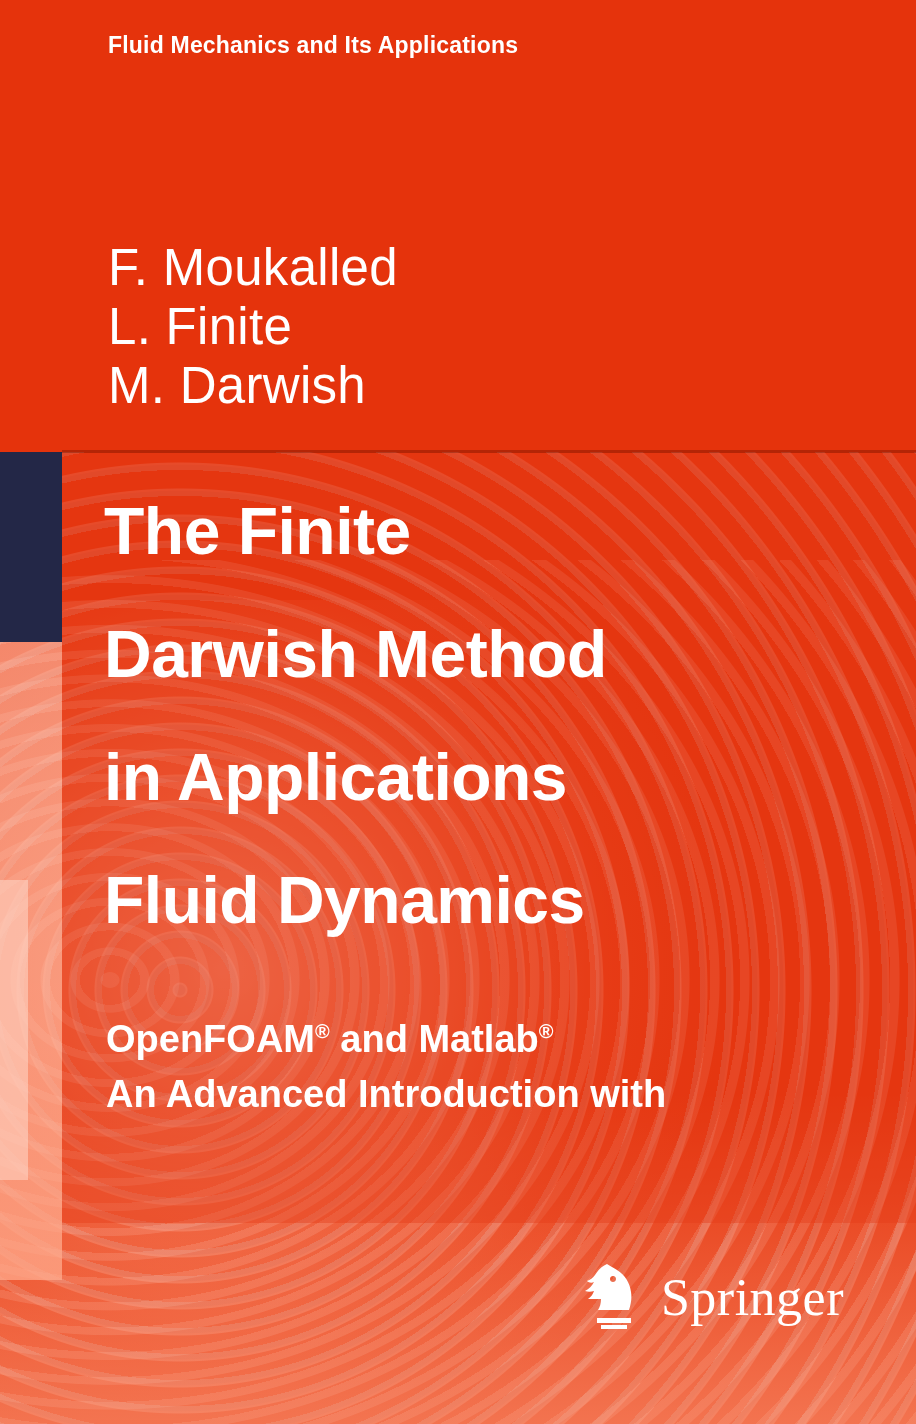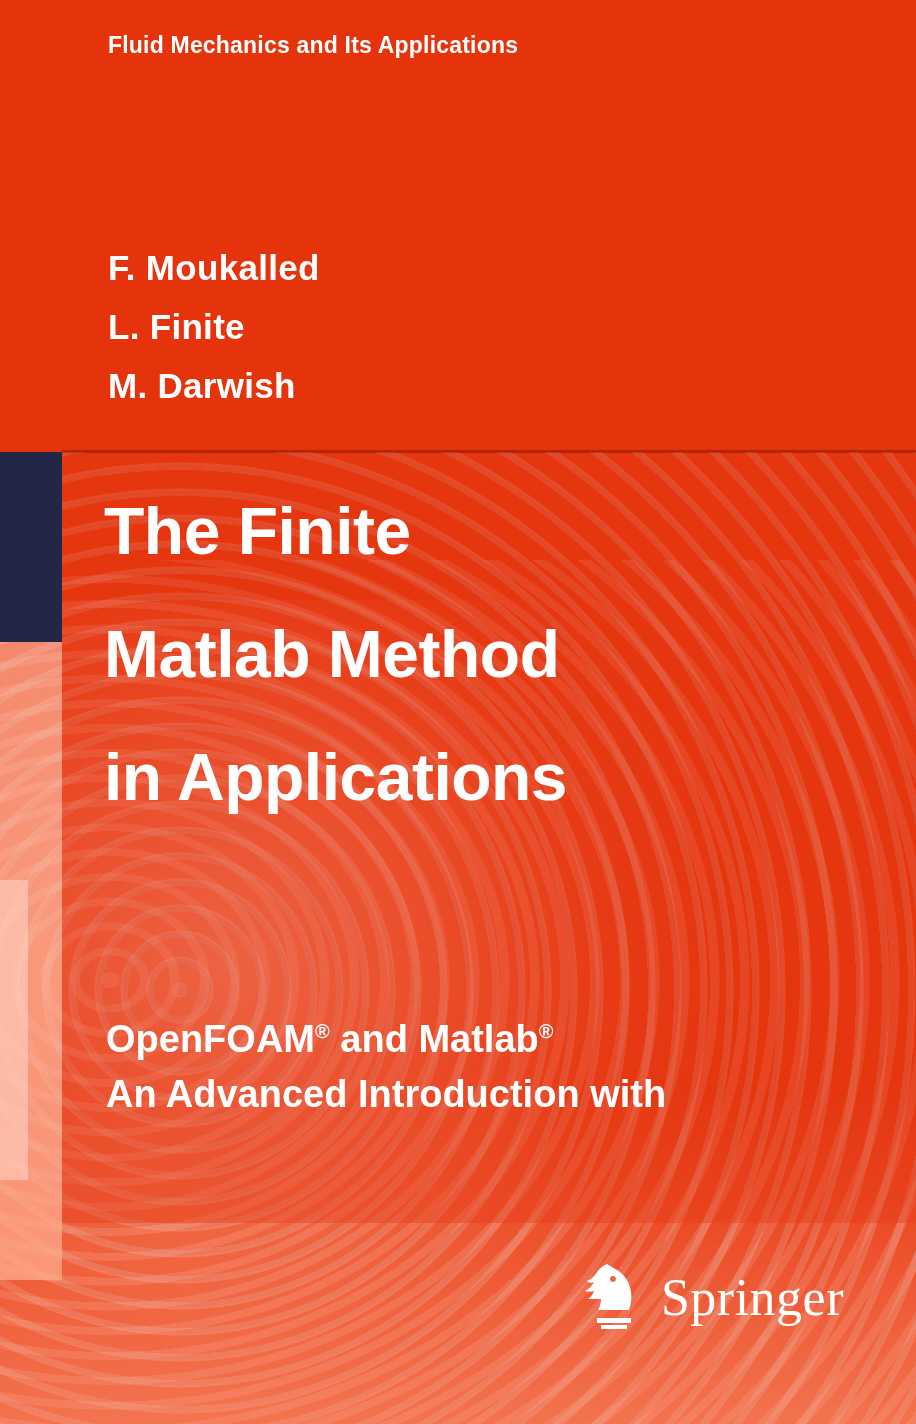--- a/index.html
+++ b/index.html
@@ -141,22 +141,22 @@
     color: #ffffff;
     letter-spacing: 0.2px;
   }
   .authors {
     position: absolute;
     left: 108px;
     top: 238px;
     color: #ffffff;
   }
   .authors div {
-    font-size: 35px;
-    font-weight: bold;
+    font-size: 51px;
+    font-weight: normal;
     line-height: 59px;
     letter-spacing: 0.3px;
   }
   .title {
     position: absolute;
     left: 104px;
     top: 470px;
     width: 800px;
     color: #ffffff;
   }
@@ -224,22 +224,23 @@
   <div class="series">Fluid Mechanics and Its Applications</div>
 
   <div class="authors">
     <div>F. Moukalled</div>
     <div>L. Finite</div>
     <div>M. Darwish</div>
   </div>
 
   <div class="title">
     <div>The Finite</div>
-    <div>Matlab Method</div>
+    <div>Darwish Method</div>
     <div>in Applications</div>
+    <div>Fluid Dynamics</div>
   </div>
 
   <div class="subtitle">
     <div>
       <span>OpenFOAM</span><sup>®</sup><span> and Matlab</span><sup>®</sup>
     </div>
     <div>An Advanced Introduction with</div>
   </div>
 
   <div class="logo">

